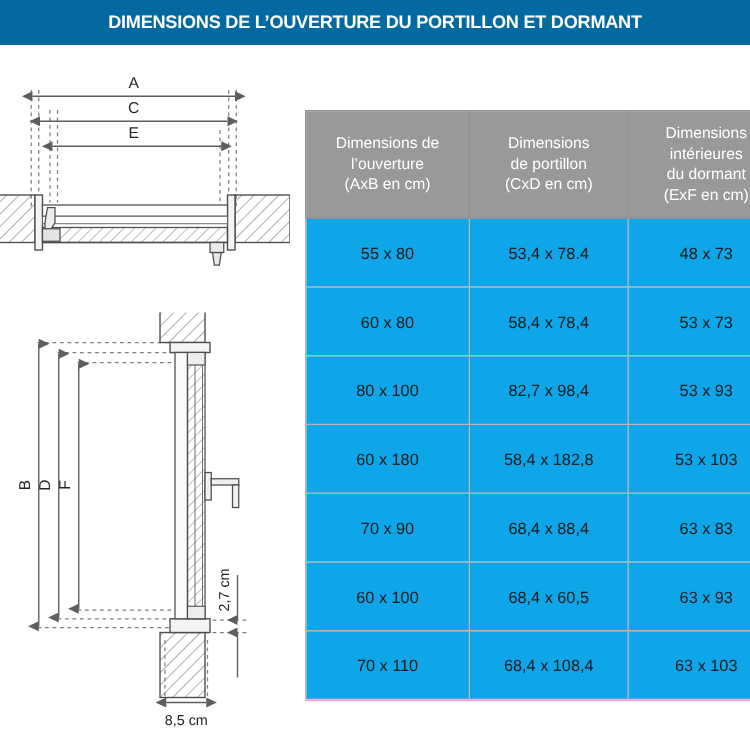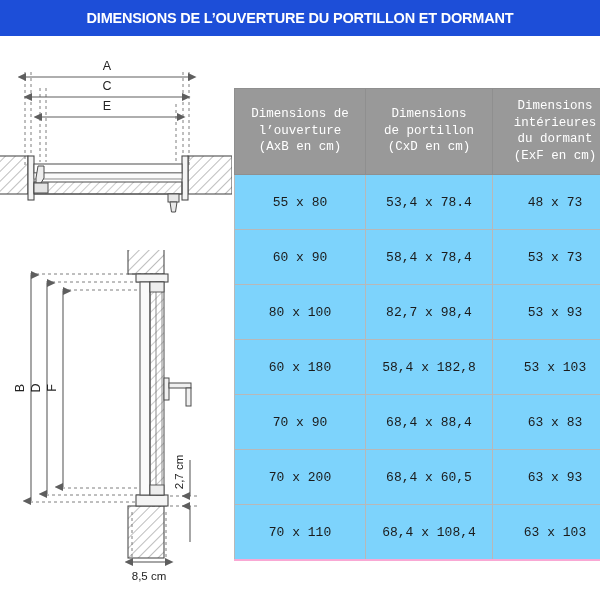--- a/index.html
+++ b/index.html
@@ -8,41 +8,41 @@
     background:#ffffff;
     font-family:"Liberation Sans", sans-serif;
     overflow:hidden;
     position:relative;
   }
   .page{position:relative;width:600px;height:600px;}
 
   
   .header-band{
     position:absolute;left:0;top:0;width:600px;height:36px;
-    background:#1d4ed8;
+    background:#0369a1;
     display:flex;align-items:center;justify-content:center;
   }
   .header-title{
     color:#ffffff;
     font-size:14.5px;
     font-weight:bold;
     letter-spacing:-0.2px;
     white-space:nowrap;
     font-family:"Liberation Sans", sans-serif;
   }
 
   
   .diagram-col{
     position:absolute;left:0;top:52px;width:232px;height:540px;
   }
   .svg-box{display:block;}
 
   
   .table-wrap{
-    position:absolute;left:234px;top:88px;width:356px;font-family:Liberation Mono, monospace;
+    position:absolute;left:244px;top:88px;width:356px;
   }
   table.dim-table{
     border-collapse:collapse;
     width:356px;
     table-layout:fixed;
   }
   table.dim-table th{
     background:#999999;
     color:#ffffff;
     font-weight:normal;
@@ -54,21 +54,21 @@
     text-align:center;
   }
   table.dim-table td{
     border:1px solid #b8b8b8;
     border-top-color:#9a9a9a;
     font-size:13px;
     color:#1b1b1b;
     text-align:center;
     vertical-align:middle;
     height:52px;
-    background:#7dd3fc;
+    background:#0ea5e9;
   }
   table.dim-table tr.first-data td{border-top:1px solid #7d7d7d;}
   table.dim-table tr:last-child td{border-bottom:2px solid #f9a8d4;}
   .col-a{width:122px;}
   .col-b{width:118px;}
   .col-c{width:116px;}
 
   
   text{font-family:"Liberation Sans", sans-serif;}
 </style>
@@ -264,41 +264,41 @@
           </th>
         </tr>
       </thead>
       <tbody>
         <tr class="first-data">
           <td>55 x 80</td>
           <td>53,4 x 78.4</td>
           <td>48 x 73</td>
         </tr>
         <tr>
-          <td>60 x 90</td>
+          <td>60 x 80</td>
           <td>58,4 x 78,4</td>
           <td>53 x 73</td>
         </tr>
         <tr>
           <td>80 x 100</td>
           <td>82,7 x 98,4</td>
           <td>53 x 93</td>
         </tr>
         <tr>
           <td>60 x 180</td>
           <td>58,4 x 182,8</td>
           <td>53 x 103</td>
         </tr>
         <tr>
           <td>70 x 90</td>
           <td>68,4 x 88,4</td>
           <td>63 x 83</td>
         </tr>
         <tr>
-          <td>70 x 200</td>
+          <td>60 x 100</td>
           <td>68,4 x 60,5</td>
           <td>63 x 93</td>
         </tr>
         <tr>
           <td>70 x 110</td>
           <td>68,4 x 108,4</td>
           <td>63 x 103</td>
         </tr>
       </tbody>
     </table>

